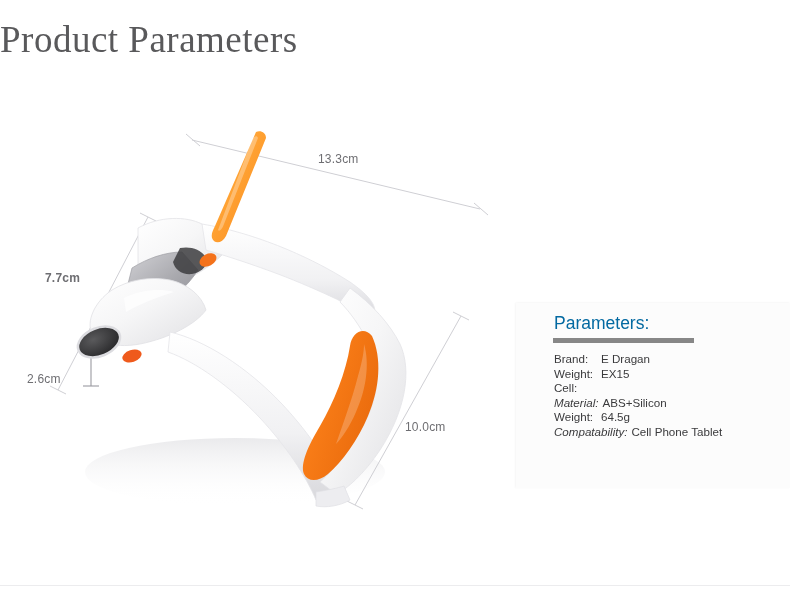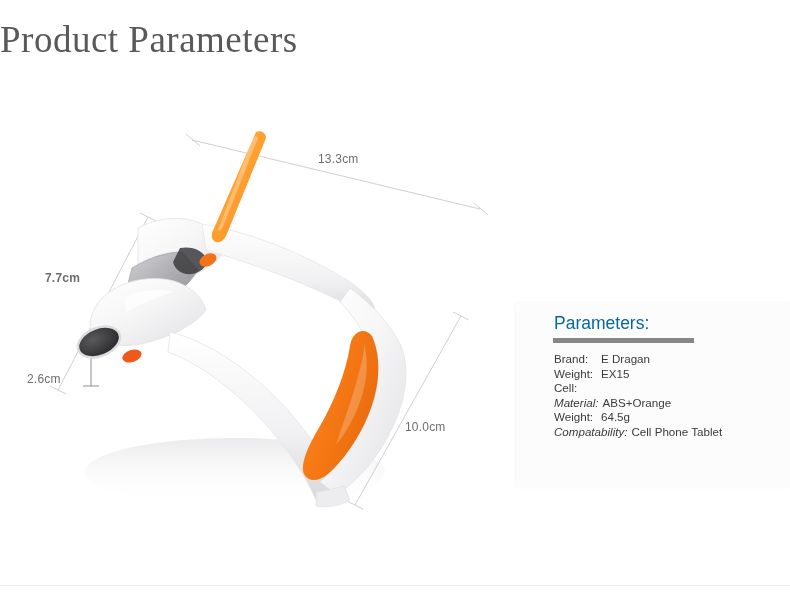--- a/index.html
+++ b/index.html
@@ -282,21 +282,21 @@
         <span class="param-val">EX15</span>
       </div>
 
       <div class="param-row pad-key">
         <span class="param-key">Cell:</span>
       </div>
 
 
       <div class="param-row tight">
         <span class="param-key">Material:</span>
-        <span class="param-val">ABS+Orange</span>
+        <span class="param-val">ABS+Silicon</span>
       </div>
 
       <div class="param-row pad-key">
         <span class="param-key">Weight:</span>
         <span class="param-val">64.5g</span>
       </div>
 
       <div class="param-row tight">
         <span class="param-key">Compatability:</span>
         <span class="param-val">Cell Phone Tablet</span>

